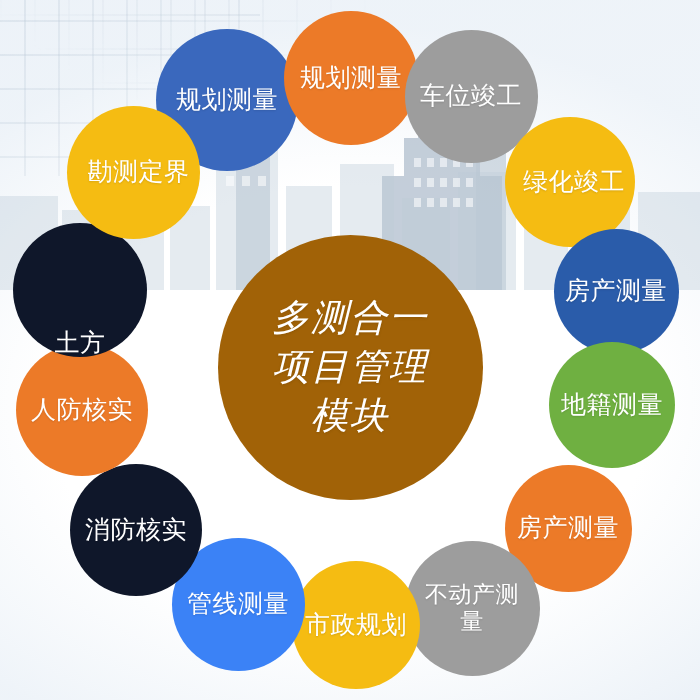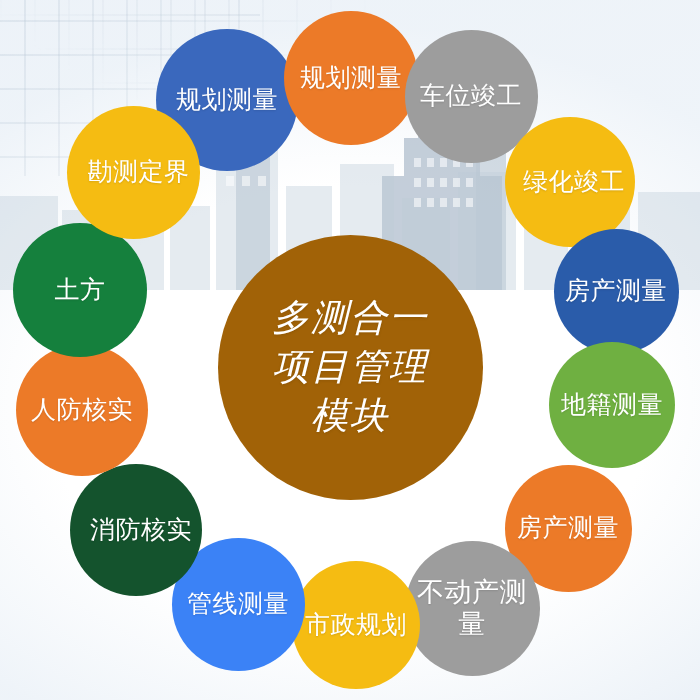--- a/index.html
+++ b/index.html
@@ -71,21 +71,21 @@
     font-weight: 500;
   }
   .node.spoke { font-size: 25px; }
   .node.hub {
     font-size: 37px;
     line-height: 1.32;
     letter-spacing: 2px;
     text-shadow: 0 1px 3px rgba(0,0,0,0.12);
   }
   .node.hub .node-label { padding: 0 18px; }
-  .node.small-text { font-size: 27px; }
+  .node.small-text { font-size: 23px; }
 </style>
 </head>
 <body>
 
 <div id="stage">
 
   <div class="bg-layer bg-wash"></div>
   <div class="bg-layer bg-grid"></div>
   <div class="bg-layer bg-grid-2"></div>
 
@@ -172,27 +172,27 @@
       </div>
       <div class="node spoke small-text" style="left: 404.5px; top: 540.5px; width: 135px; height: 135px; background: rgb(157, 157, 157);">
         <span class="node-label">不动产测量</span>
       </div>
       <div class="node spoke" style="left: 292px; top: 561px; width: 128px; height: 128px; background: rgb(245, 188, 18); justify-content: center;">
         <span class="node-label">市政规划</span>
       </div>
       <div class="node spoke" style="left: 171.5px; top: 537.5px; width: 133px; height: 133px; background: #3b82f6;">
         <span class="node-label">管线测量</span>
       </div>
-      <div class="node spoke" style="left: 70px; top: 464px; width: 132px; height: 132px; background: #14532d; justify-content: flex-end;">
+      <div class="node spoke" style="left: 70px; top: 464px; width: 132px; height: 132px; background: #0f172a;">
         <span class="node-label">消防核实</span>
       </div>
       <div class="node spoke" style="left: 16px; top: 344px; width: 132px; height: 132px; background: rgb(236, 122, 40);">
         <span class="node-label">人防核实</span>
       </div>
-      <div class="node spoke" style="left: 13px; top: 223px; width: 134px; height: 134px; background: #15803d;">
+      <div class="node spoke" style="left: 13px; top: 223px; width: 134px; height: 134px; background: #0f172a; align-items: flex-end;">
         <span class="node-label">土方</span>
       </div>
       <div class="node spoke" style="left: 66.5px; top: 105.5px; width: 133px; height: 133px; background: rgb(245, 188, 18); justify-content: flex-end;">
         <span class="node-label">勘测定界</span>
       </div>
     </div>
 
   <div class="node hub" id="hub" style="left: 217.5px; top: 235px; width: 265px; height: 265px; background: #a16207; font-style: italic;">
     <span class="node-label" id="hub-label">多测合一<br>项目管理<br>模块</span>
   </div>

